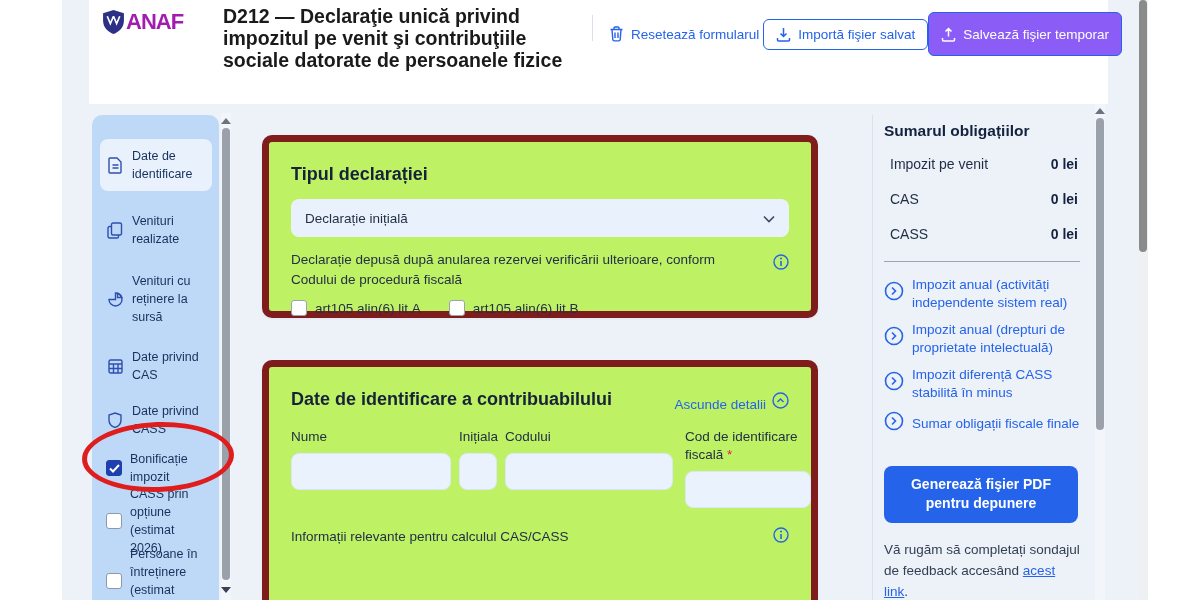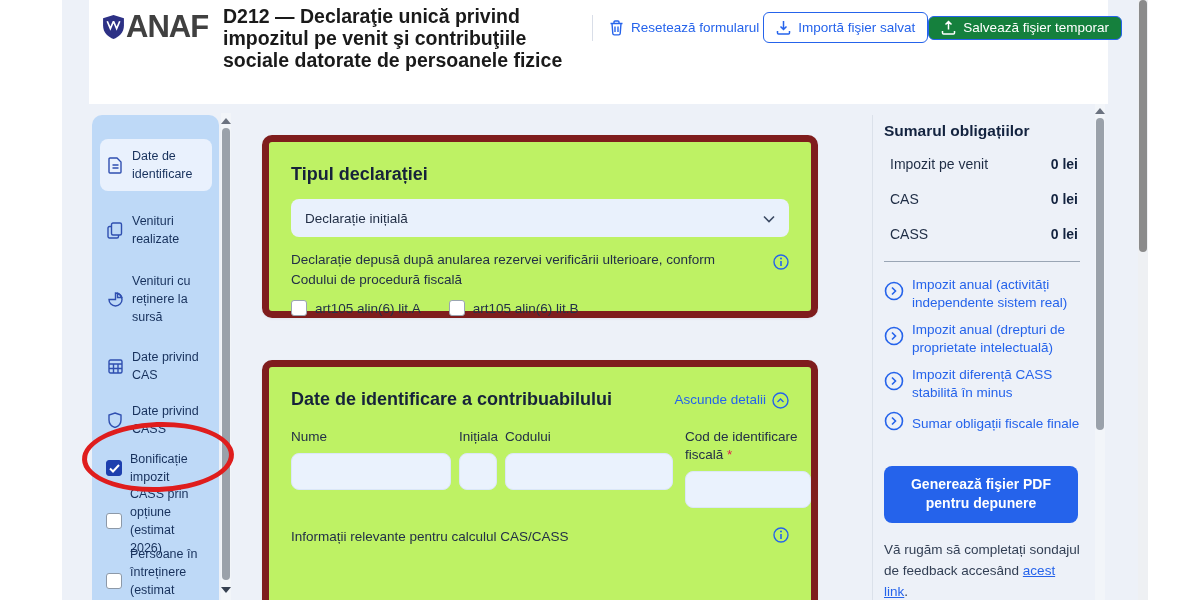--- a/index.html
+++ b/index.html
@@ -15,32 +15,32 @@
     position:absolute; left:62px; top:0; width:1086px; height:600px;
     background:#edf1f8; overflow:hidden;
   }
   
   .header {
     position:absolute; left:27px; top:0; width:1019px; height:104px;
     background:#ffffff;
   }
   .logo { position:absolute; left:14px; top:9px; display:flex; align-items:center; gap:2px; color:#2d3185; }
   .logo svg { display:block; }
-  .logo .logo-text { font-size:31px; font-weight:bold; letter-spacing:-1px; color:#404040; }
+  .logo .logo-text { font-size:22px; font-weight:bold; letter-spacing:-1px; color:#a21caf; }
   .page-title {
     position:absolute; left:134px; top:5px; width:345px;
     font-size:19.5px; line-height:22px; font-weight:bold; color:#1a1a1a;
   }
   .header-sep { position:absolute; left:503px; top:15px; width:1px; height:26px; background:#d9dee8; }
   .header-actions { position:absolute; left:516px; top:12px; display:flex; align-items:center; gap:0; }
   .btn { display:flex; align-items:center; gap:7px; font-size:13.5px; font-family:inherit; cursor:pointer; white-space:nowrap; }
   .btn svg { display:block; flex:none; }
   .btn-text { border:none; background:transparent; color:#2563eb; padding:6px 4px; }
   .btn-outline { background:#ffffff; color:#2563eb; border:1px solid #2563eb; border-radius:6px; padding:6px 12px; height:31px; }
-  .btn-filled { background:#15803d; color:#ffffff; border:1px solid #2563eb; border-radius:6px; padding:6px 12px; height:24px; }
+  .btn-filled { background:#8b5cf6; color:#ffffff; border:1px solid #2563eb; border-radius:6px; padding:6px 12px; height:44px; }
   
   .sidebar {
     position:absolute; left:30px; top:115px; width:127px; height:485px;
     background:#bed9f7; border-radius:10px 10px 0 0; padding:24px 0 0 8px;
     color:#17315c;
   }
   .nav-item { display:flex; align-items:center; gap:8px; padding:4px 6px; width:112px; cursor:pointer; }
   .nav-item .nav-icon { flex:none; width:18px; display:flex; justify-content:center; color:#2f4fb0; }
   .nav-item .nav-label { font-size:12.5px; line-height:1.45; }
   .i1 { height:52px; margin-bottom:14px; background:#e9f1fd; border-radius:8px; }
@@ -83,21 +83,21 @@
     padding:0 14px; font-size:13.5px; color:#233047; cursor:pointer;
   }
   .select svg { color:#3b4a63; }
   .note-row { margin-top:13px; display:flex; gap:14px; align-items:flex-start; }
   .note-row p { flex:1; font-size:13.5px; line-height:1.45; color:#233047; }
   .info-icon { flex:none; color:#2563eb; margin-top:4px; }
   .cbl-row { margin-top:11px; display:flex; gap:28px; }
   .cbl { display:flex; align-items:center; gap:8px; font-size:13.5px; color:#233047; cursor:pointer; }
   .cbl .box { width:16px; height:16px; border:1.5px solid #9aa5b1; border-radius:3px; background:#fff; }
   .card-head { display:flex; align-items:flex-start; justify-content:space-between; }
-  .hide-link { display:flex; align-items:flex-start; gap:6px; color:#2563eb; font-size:13.5px; cursor:pointer; margin-top:3px; }
+  .hide-link { display:flex; align-items:flex-end; gap:6px; color:#2563eb; font-size:13.5px; cursor:pointer; margin-top:3px; }
   .fields-row { display:flex; gap:8px; margin-top:16px; align-items:flex-start; }
   .field { display:flex; flex-direction:column; }
   .field label { font-size:13.5px; color:#233047; margin-bottom:7px; line-height:1.35; }
   .field input {
     height:37px; background:#eaf2fd; border:1px solid #dbe7f8; border-radius:8px;
     font-family:inherit; font-size:13.5px; padding:0 10px; color:#233047;
   }
   .req { color:#e11d48; }
   .label-info-row { margin-top:19px; display:flex; justify-content:space-between; align-items:center; font-size:13.5px; color:#233047; }
   

